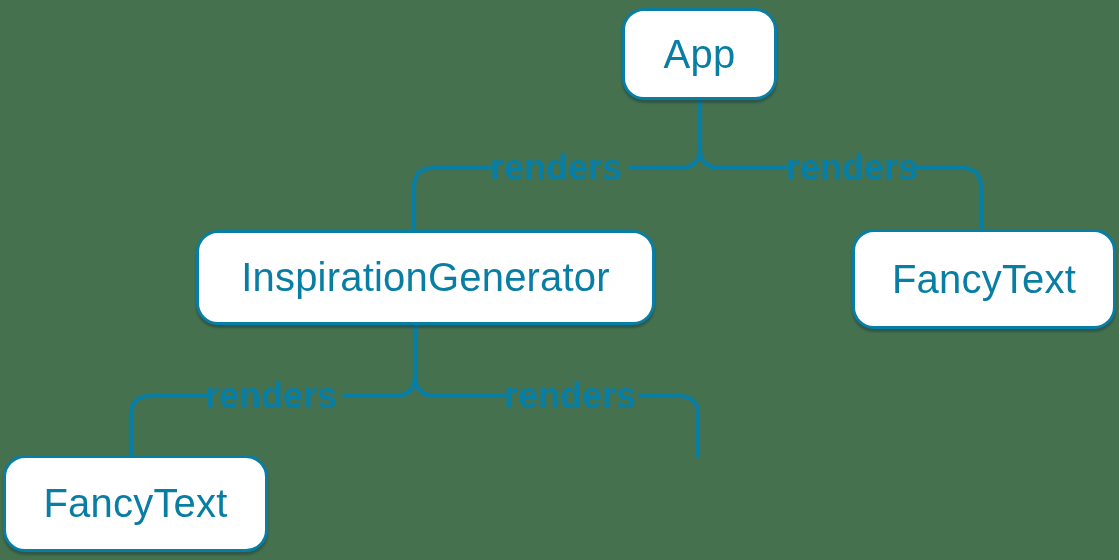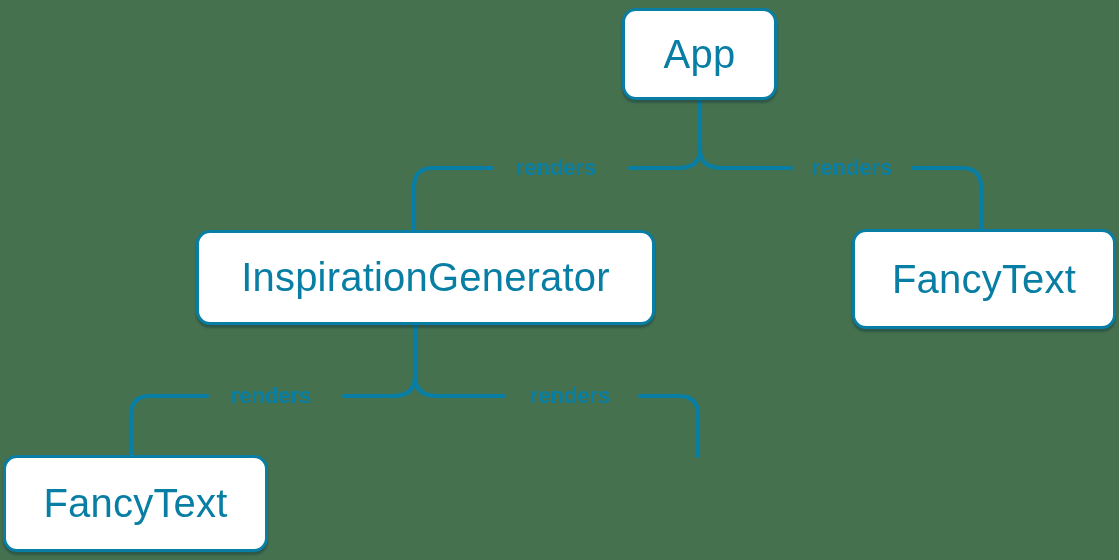--- a/index.html
+++ b/index.html
@@ -26,40 +26,40 @@
     stroke: #087ea4;
     stroke-width: 4.2;
     fill: none;
     stroke-linecap: round;
   }
   .node {
     position: absolute;
     box-sizing: border-box;
     background: #ffffff;
     border: 3.5px solid #087ea4;
-    border-radius: 14px;
+    border-radius: 22px;
     display: flex;
     align-items: center;
     justify-content: center;
     color: #087ea4;
     font-size: 40px;
     font-weight: 500;
     letter-spacing: 0.2px;
     box-shadow: 0 3px 2px rgba(10, 40, 60, 0.35);
   }
   .node-app        { left: 622px; top: 8px;   width: 155px; height: 92px;  }
   .node-ig         { left: 196px; top: 230px; width: 459px; height: 95px; justify-content: center;  }
   .node-ft-top     { left: 852px; top: 229px; width: 264px; height: 100px; }
   .node-ft-bottom  { left: 3px;   top: 455px; width: 265px; height: 97px;  }
   .node-copyright  { left: 568px; top: 455px; width: 264px; height: 96px;  }
   .edge-label {
     position: absolute;
     transform: translate(-50%, -50%);
     color: #087ea4;
-    font-size: 22px;
+    font-size: 36px;
     font-weight: 700;
     white-space: nowrap;
   }
   .edge-label-1 { left: 556px; top: 168px; }
   .edge-label-2 { left: 852px; top: 168px; }
   .edge-label-3 { left: 271px; top: 396px; }
   .edge-label-4 { left: 570px; top: 396px; }
 </style>
 </head>
 <body>

